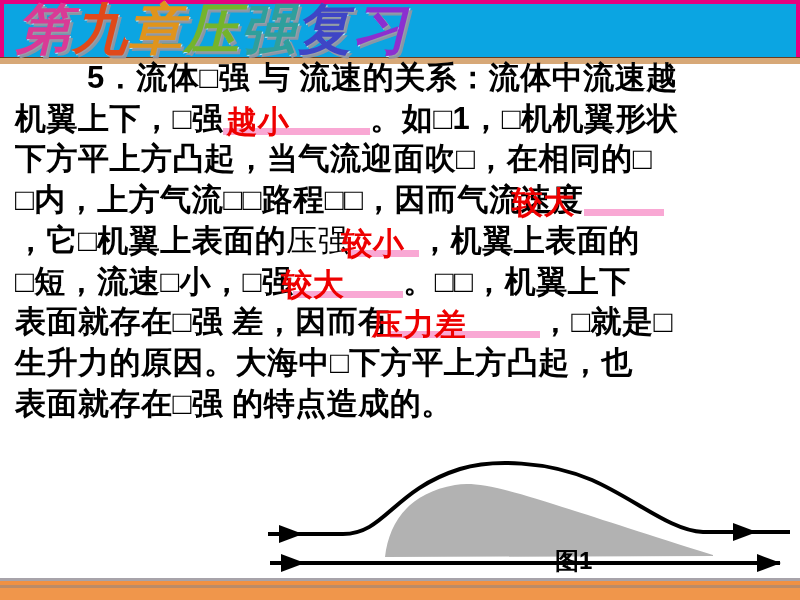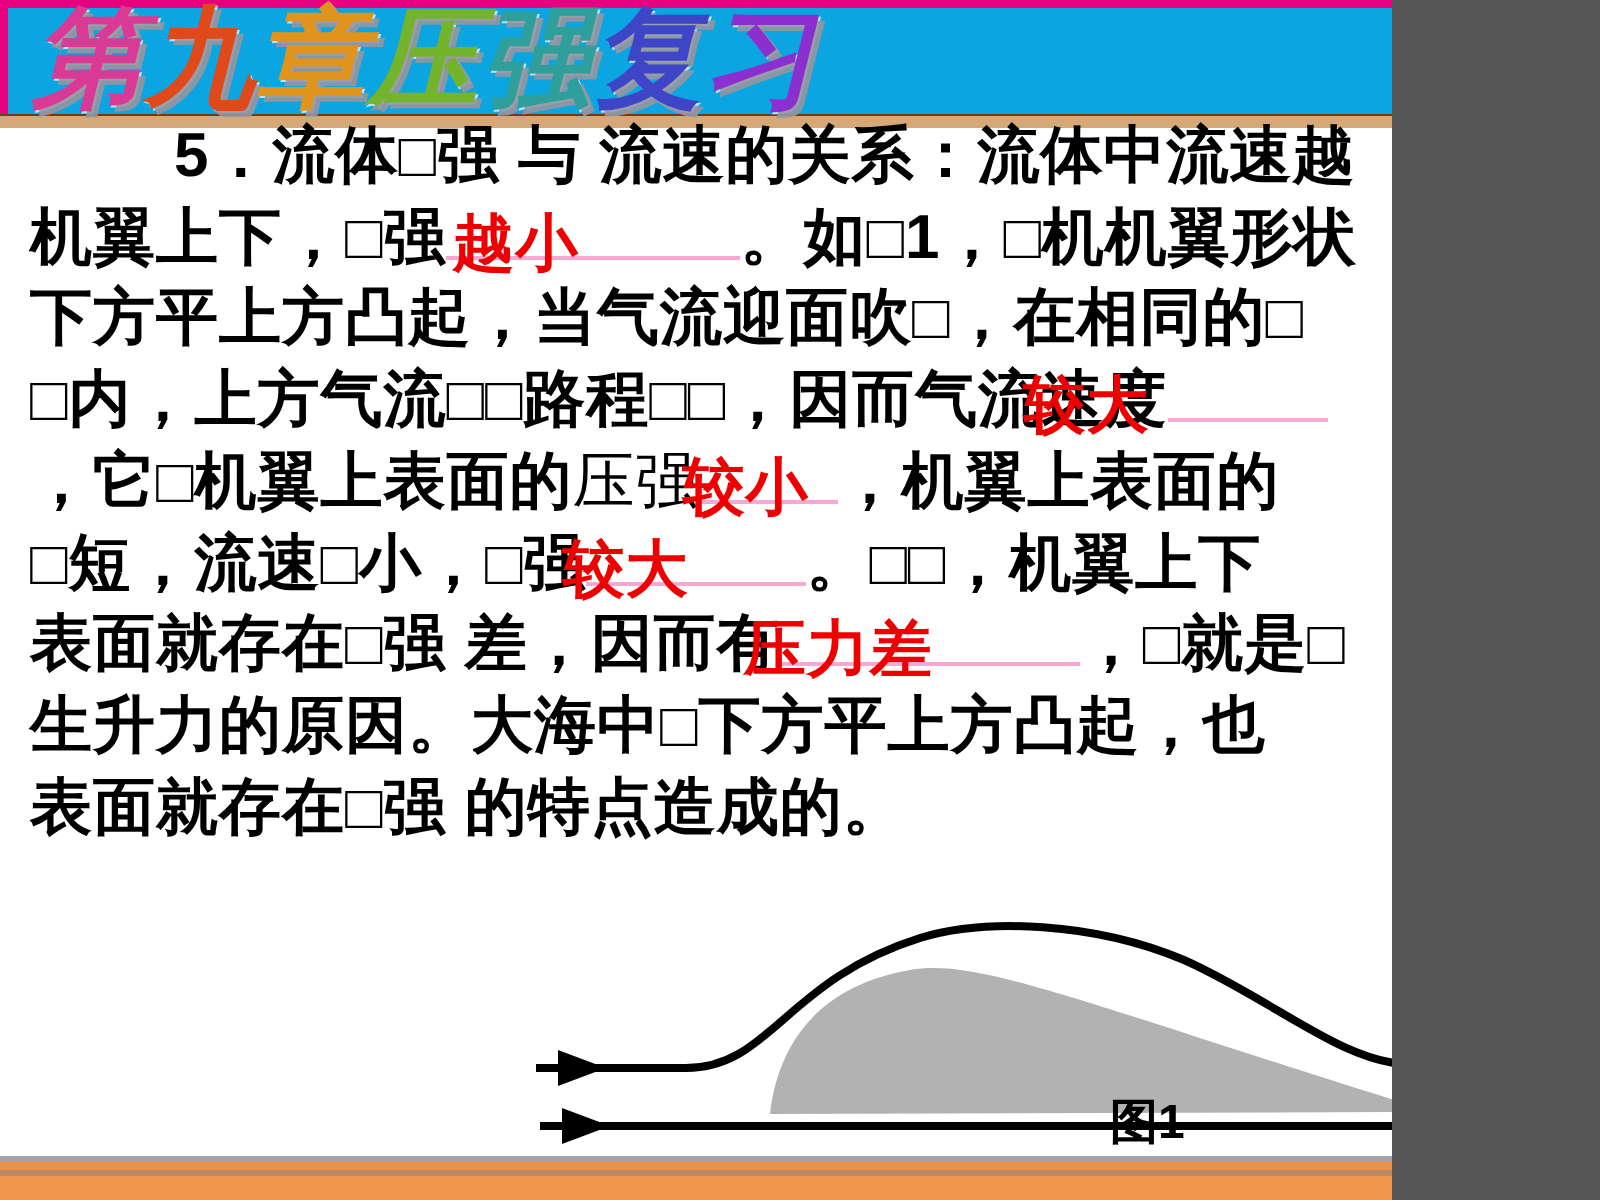--- a/index.html
+++ b/index.html
@@ -1,17 +1,17 @@
 <!DOCTYPE html>
 <html style="--ans: #ee0000;"><head>
 <meta charset="utf-8">
 <style>
   html,body{margin:0;padding:0;background:#555;}
   .slide{
-    position:relative; width:696px; height:600px; background:#ffffff;
+    position:relative; width:800px; height:600px; background:#ffffff;
     overflow:hidden; font-family:"Liberation Sans", sans-serif;
   }
 
   
   .banner{
     position:absolute; left:0; top:0; width:792px; height:53px;
     border-top:4px solid #e6017f; border-left:4px solid #e6017f; border-right:4px solid #e6017f;
     background:#0ba5e2;
   }
   .banner-strip{
@@ -28,21 +28,21 @@
   
   .body-text{
     position:absolute; left:15px; top:58px; width:779px;
     font-size:31px; line-height:40.7px; font-weight:bold; color:#000;
     letter-spacing:0.5px;
   }
   .tline{ white-space:nowrap; }
   .indent{ text-indent:72px; }
   .pq{ font-weight:400; }
   .blank{
-    display:inline-block; border-bottom:2px solid #f9a8d4;
+    display:inline-block; border-bottom:7px solid #f9a8d4;
     height:26px; vertical-align:-3px;
   }
   .w147{width:147px}.w80{width:80px}.w70{width:70px}.w110{width:110px}.w150{width:150px}
   .ans{
     display:inline-block; width:0; white-space:nowrap; overflow:visible;
     position:relative; color:var(--ans,#ee0000); font-weight:bold;
   }
   .oL2{left:3px}.oL4{left:-72px}.oL5{left:-8px}.oL6{left:-12px}.oL7{left:-18px}
 
   

